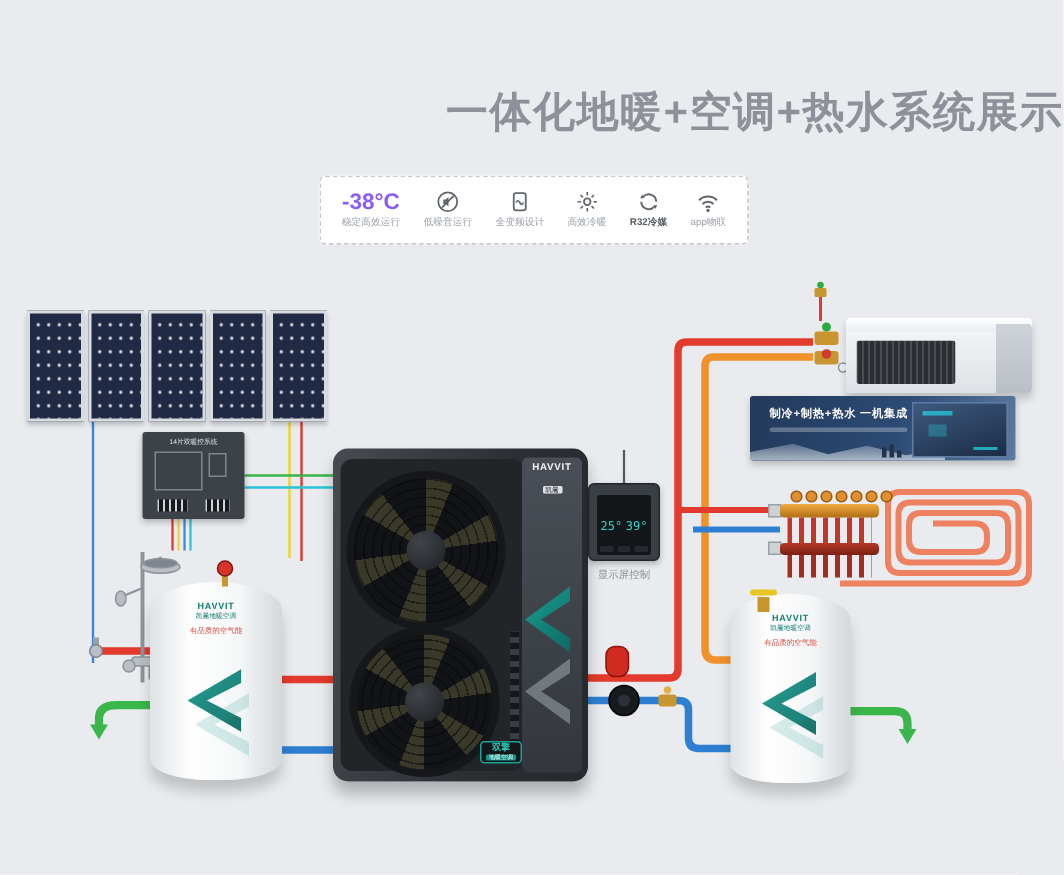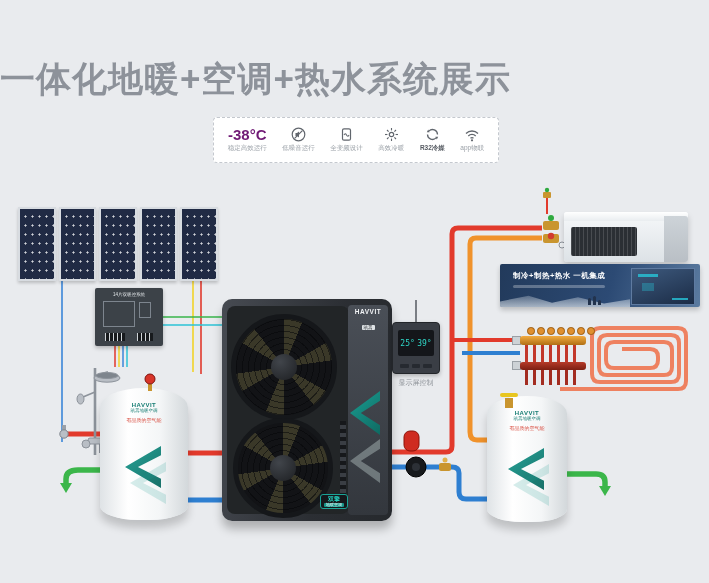--- a/index.html
+++ b/index.html
@@ -5,29 +5,29 @@
   :root{
     --brand_teal:#14897e; --pipe_hot:#e23a2c; --pipe_cold:#2e7fd1;
     --pipe_ac:#f0922b; --arrow_green:#3bb64a; --coil:#ee8160; --title_gray:#8d929a;
   }
   html,body{margin:0;padding:0;}
   .stage{position:relative;width:709px;height:583px;background:#e9ebee;overflow:hidden;
          font-family:"Liberation Sans","DejaVu Sans",sans-serif;}
   .abs{position:absolute;}
 
   
-  .title{left:0;right:0;top:56px;text-align:left;font-size:35px;font-weight:bold;
+  .title{left:0;right:0;top:56px;text-align:right;font-size:28px;font-weight:bold;
          color:var(--title_gray);letter-spacing:1px;}
 
   
   .featbar{left:213px;top:117px;width:286px;height:46px;background:#ffffff;
            border:1px dashed #c4c8ce;border-radius:4px;display:flex;align-items:center;
            justify-content:space-around;padding:0 6px;box-sizing:border-box;}
   .feat{display:flex;flex-direction:column;align-items:center;gap:2px;}
-  .feat .big{font-size:15px;font-weight:bold;color:#701a75;line-height:14px;}
+  .feat .big{font-size:15px;font-weight:bold;color:#8b5cf6;line-height:14px;}
   .feat .cap{font-size:6.5px;color:#9aa0a7;white-space:nowrap;}
   .feat.bold .cap{font-weight:bold;color:#565b62;}
   .feat svg{display:block;}
 
   
   .panels{left:18px;top:207px;width:200px;height:74px;display:flex;gap:3px;}
   .panel{flex:1;background-color:#202a44;border:2px solid #d8dce1;box-sizing:border-box;
          background-image:radial-gradient(circle, rgba(255,255,255,.8) .8px, transparent 1.4px);
          background-size:7px 9px;background-position:2px 3px;box-shadow:0 2px 3px rgba(0,0,0,.2);}
 
@@ -72,21 +72,21 @@
   .pumplogo .s{display:inline-block;margin-top:1px;font-size:4.5px;color:#23272c;background:#dfe3e6;
         padding:0 2px;border-radius:1px;}
   .badge{position:absolute;right:44px;bottom:12px;border:1px solid #1aa396;border-radius:3px;
         background:#15181b;padding:1px 3px;text-align:center;line-height:1.1;}
   .badge .t{font-size:6px;font-weight:bold;color:#25c9ba;}
   .badge .u{font-size:4px;color:#fff;background:#17958a;padding:0 2px;border-radius:1px;}
 
   
   .thermo{left:392px;top:322px;width:46px;height:50px;background:#3a3e45;border-radius:4px;
           border:1px solid #23262a;box-shadow:0 2px 4px rgba(0,0,0,.25);}
-  .thermo .scr{position:absolute;left:5px;top:7px;right:5px;height:26px;background:#14161a;
+  .thermo .scr{position:absolute;left:5px;top:7px;right:5px;height:40px;background:#14161a;
           border-radius:2px;display:flex;align-items:center;justify-content:space-evenly;text-align:center;}
   .thermo .tv{font-size:8px;color:#2fd8c8;font-family:"DejaVu Sans Mono",monospace;}
   .thermo .keys{position:absolute;left:7px;bottom:5px;right:7px;height:4px;display:flex;gap:3px;}
   .thermo .keys i{flex:1;background:#262a30;border-radius:1px;}
   .thermo-cap{left:378px;top:378px;width:76px;text-align:center;font-size:7px;color:#8b9096;}
 
   
   .tank{border-radius:46px 46px 40px 40px / 20px 20px 15px 15px;
         background:linear-gradient(90deg,#dfe3e6,#ffffff 32%,#f4f6f7 68%,#d3d8db);
         box-shadow:0 8px 9px rgba(0,0,0,.18);text-align:center;}
@@ -108,21 +108,21 @@
           background:linear-gradient(#f6f8fa,#dde2e6);box-shadow:0 4px 6px rgba(0,0,0,.18);}
   .acunit .topface{position:absolute;left:0;top:0;right:0;height:9px;border-radius:3px 3px 0 0;
           background:linear-gradient(#ffffff,#e9edf0);}
   .acunit .grille{position:absolute;left:7px;top:15px;width:66px;height:29px;background:#2b2f34;
           border-radius:2px;
           background-image:repeating-linear-gradient(to right, rgba(255,255,255,.14) 0 1px, transparent 1px 4px);}
   .acunit .sideface{position:absolute;right:0;top:4px;width:24px;height:46px;border-radius:0 3px 3px 0;
           background:linear-gradient(#cdd3d8,#b9bfc5);}
 
   
-  .banner{left:500px;top:264px;width:200px;height:43px;border-radius:2px;overflow:hidden;
+  .banner{left:500px;top:264px;width:177px;height:43px;border-radius:2px;overflow:hidden;
           background:linear-gradient(105deg,#223a5b,#2c4a74 55%,#5b7ba0);box-shadow:0 3px 5px rgba(0,0,0,.2);text-align:right;}
   .banner .head{position:absolute;left:13px;top:7px;font-size:7.5px;font-weight:bold;color:#ffffff;
           letter-spacing:.5px;}
   .banner .subbar{position:absolute;left:13px;top:21px;width:92px;height:3px;
           background:rgba(255,255,255,.28);border-radius:2px;}
   .banner .mtn{position:absolute;left:0;bottom:0;width:130px;height:14px;
           background:linear-gradient(rgba(255,255,255,.15),rgba(236,242,247,.65));
           clip-path:polygon(0 100%,0 60%,22% 20%,40% 70%,60% 30%,80% 75%,100% 45%,100% 100%);}
   .banner .cut{position:absolute;right:5px;top:4px;width:62px;height:35px;border:1px solid #5f7ba1;
           background:linear-gradient(160deg,#3e5a7e,#1b2c46);}

